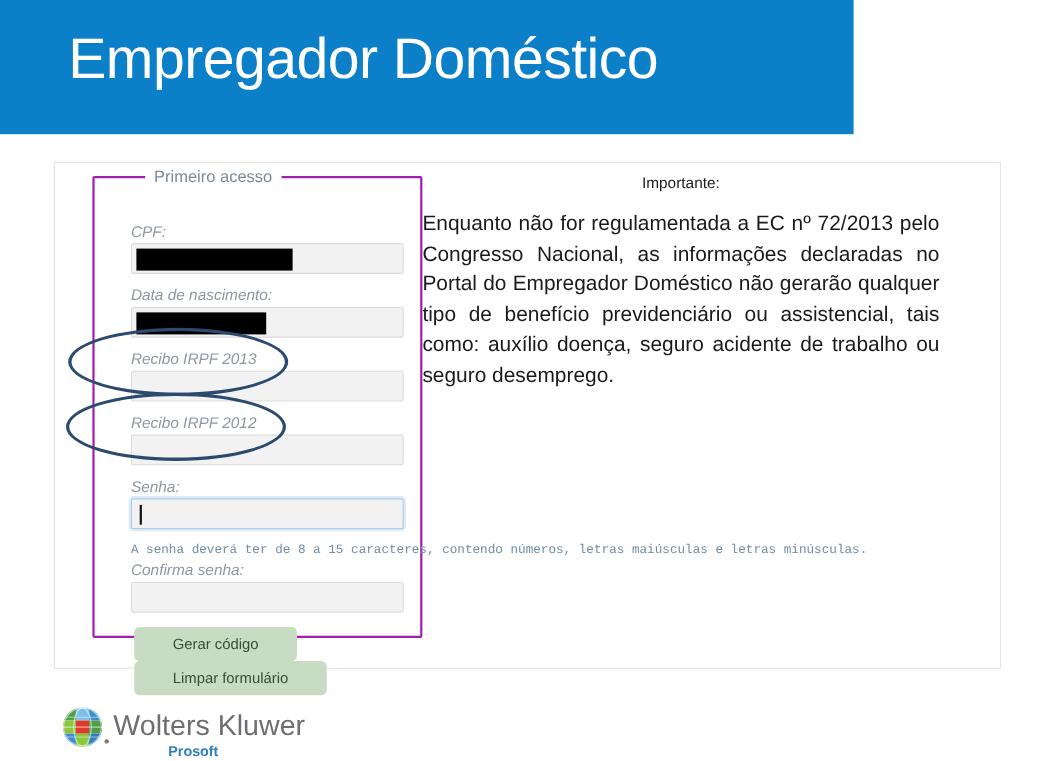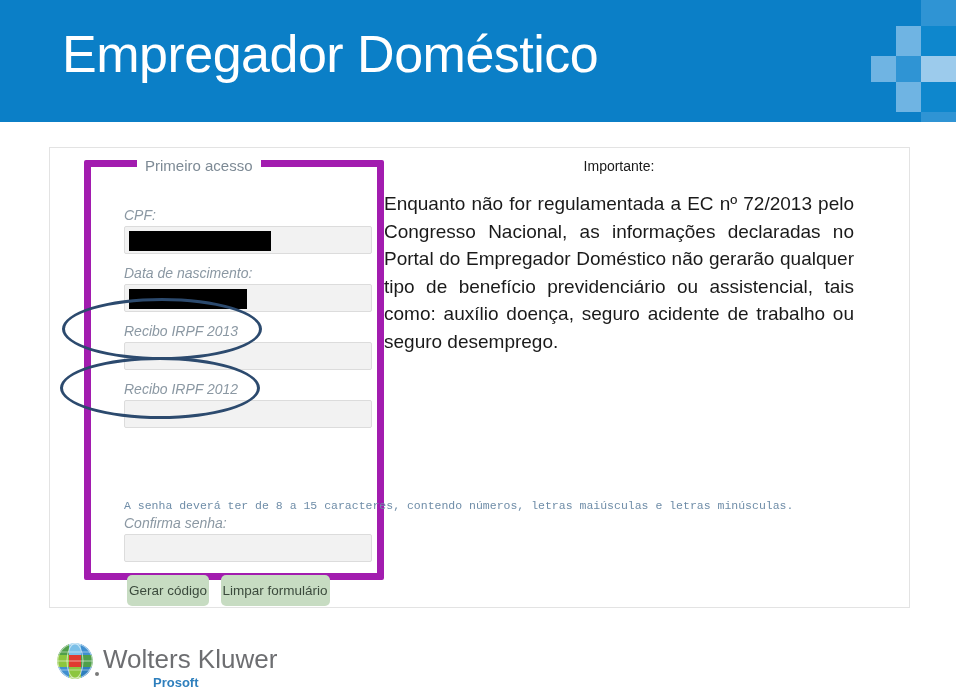--- a/index.html
+++ b/index.html
@@ -15,21 +15,21 @@
     position: relative;
     width: 960px;
     height: 692px;
     background: #ffffff;
   }
 
   
   #header {
     position: absolute;
     left: 0; top: 0;
-    width: 956px; height: 122px;
+    width: 776px; height: 122px;
     background: #0b7fc7;
     overflow: hidden;
   }
   #header-title {
     position: absolute;
     left: 62px; top: 24px;
     font-family: "Liberation Sans", sans-serif;
     font-size: 52px;
     font-weight: 400;
     color: #ffffff;
@@ -51,21 +51,21 @@
     width: 861px; height: 461px;
     background: #ffffff;
     border: 1px solid #e3e3e3;
   }
 
   
   #fieldset {
     position: absolute;
     left: 34px; top: 12px;
     width: 300px; height: 420px;
-    border: 7px solid #a21caf;
+    border: 2px solid #a21caf;
     border-radius: 2px;
   }
   #fieldset-legend {
     position: absolute;
     left: 46px; top: -10px;
     background: #ffffff;
     padding: 0 8px;
     font-size: 15px;
     color: #7d8a95;
     white-space: nowrap;
@@ -116,21 +116,21 @@
   
   #button-row { position: absolute; left: 36px; top: 408px; }
   .btn {
     display: inline-block;
     background: #c7dcc2;
     border: none;
     border-radius: 5px;
     color: #3b4a3c;
     font-size: 13.5px;
     font-family: "Liberation Sans", sans-serif;
-    padding: 8px 2px;
+    padding: 8px 35px;
     margin-right: 7px;
     cursor: pointer;
     white-space: nowrap;
   }
 
   
   .ellipse {
     position: absolute;
     border: 3px solid #2c4a6e;
     border-radius: 50%;
@@ -238,20 +238,26 @@
       <div class="field-group" style="top:156px;">
         <div class="field-label">Recibo IRPF 2013</div>
         <div class="field-input"></div>
       </div>
 
       <div class="field-group" style="top:214px;">
         <div class="field-label">Recibo IRPF 2012</div>
         <div class="field-input"></div>
       </div>
 
+      <div class="field-group" style="top:272px;">
+        <div class="field-label">Senha:</div>
+        <div class="field-input focused">
+          <div class="caret"></div>
+        </div>
+      </div>
 
       <div class="help-text" style="top:332px;">A senha deverá ter de 8 a 15 caracteres, contendo números, letras maiúsculas e letras minúsculas.</div>
 
       <div class="field-group" style="top:348px;">
         <div class="field-label">Confirma senha:</div>
         <div class="field-input"></div>
       </div>
 
       <div id="button-row">
         <button class="btn">Gerar código</button>

